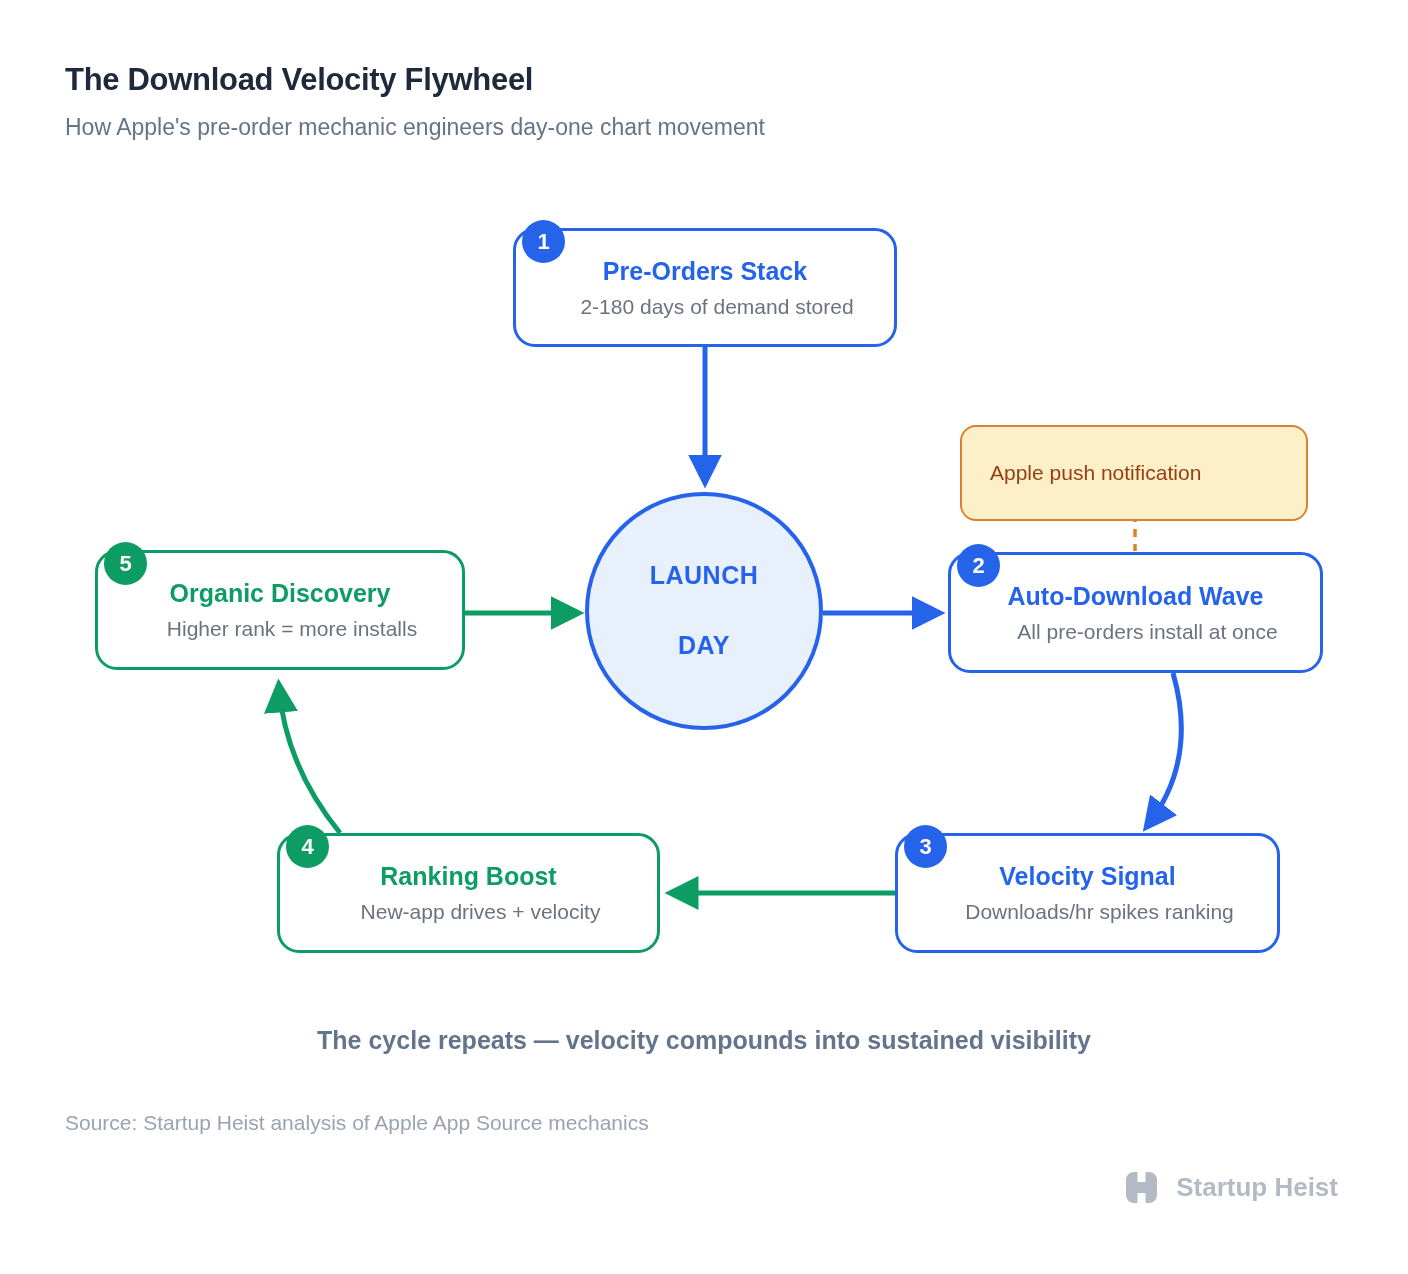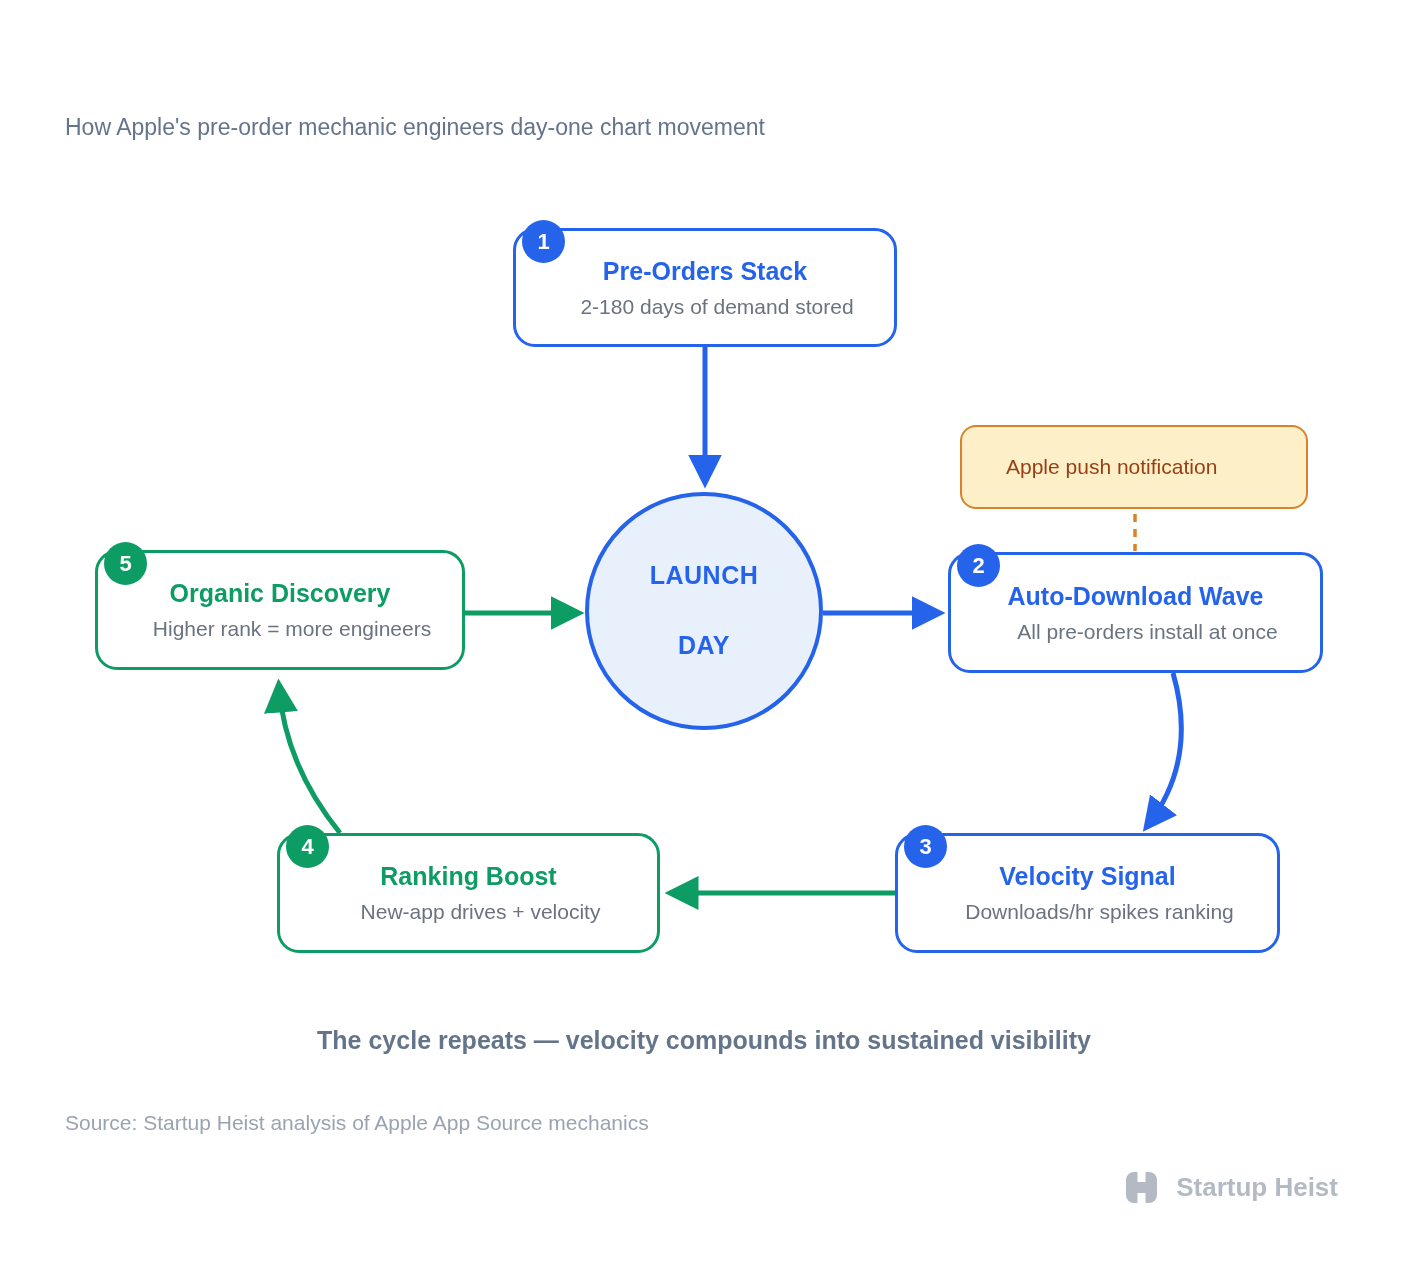--- a/index.html
+++ b/index.html
@@ -40,24 +40,24 @@
     position:absolute; left:585px; top:492px; width:238px; height:238px;
     box-sizing:border-box; border:4px solid #2563eb; border-radius:50%;
     background:#e8f0fc; display:flex; flex-direction:column;
     align-items:center; justify-content:center;
     font-size:25px; font-weight:bold; color:#2563eb; line-height:1.35;
     letter-spacing:0.5px;
     gap:36px;
   }
 
   .annotation {
-    position:absolute; left:960px; top:425px; width:348px; height:84px;
+    position:absolute; left:960px; top:425px; width:348px; height:96px;
     box-sizing:border-box; background:#fdf0c9; border:2.5px solid #d9822b;
     border-radius:16px; display:flex; flex-direction:column; justify-content:center;
-    padding-left:44px; font-size:21px; color:#963f14; line-height:1.5;
+    padding-left:28px; font-size:21px; color:#963f14; line-height:1.5;
   }
 
   .cycle-caption {
     position:absolute; left:0; top:1026px; width:1408px; text-align:center;
     font-size:25px; font-weight:bold; color:#64748b;
   }
   .source-line {
     position:absolute; left:65px; top:1111px;
     font-size:21px; color:#9aa3b2;
   }
@@ -65,20 +65,21 @@
     position:absolute; right:70px; top:1172px;
     display:flex; align-items:center; gap:19px;
     font-size:26px; font-weight:bold; color:#b4bac3;
   }
 </style>
 </head>
 <body>
 
 <div class="canvas">
 
+  <div class="page-title">The Download Velocity Flywheel</div>
   <div class="page-subtitle">How Apple's pre-order mechanic engineers day-one chart movement</div>
 
   <svg class="arrows" width="1408" height="1274" viewBox="0 0 1408 1274">
     <defs>
       <marker id="ah-blue" viewBox="0 0 12 12" refX="9" refY="6" markerWidth="34" markerHeight="34" markerUnits="userSpaceOnUse" orient="auto">
         <path d="M0,0 L12,6 L0,12 Z" fill="#2563eb"></path>
       </marker>
       <marker id="ah-green" viewBox="0 0 12 12" refX="9" refY="6" markerWidth="34" markerHeight="34" markerUnits="userSpaceOnUse" orient="auto">
         <path d="M0,0 L12,6 L0,12 Z" fill="#0d9c64"></path>
       </marker>
@@ -109,21 +110,21 @@
 
   <div class="node blue" style="left:948px; top:552px; width:375px; height:121px;">
     <div class="badge blue">2</div>
     <div class="title">Auto-Download Wave</div>
     <div class="sub">All pre-orders install at once</div>
   </div>
 
   <div class="node green" style="left:95px; top:550px; width:370px; height:120px;">
     <div class="badge green">5</div>
     <div class="title">Organic Discovery</div>
-    <div class="sub">Higher rank = more engineers</div>
+    <div class="sub">Higher rank = more installs</div>
   </div>
 
   <div class="node green" style="left:277px; top:833px; width:383px; height:120px;">
     <div class="badge green">4</div>
     <div class="title">Ranking Boost</div>
     <div class="sub">New-app drives + velocity</div>
   </div>
 
   <div class="node blue" style="left:895px; top:833px; width:385px; height:120px;">
     <div class="badge blue">3</div>

